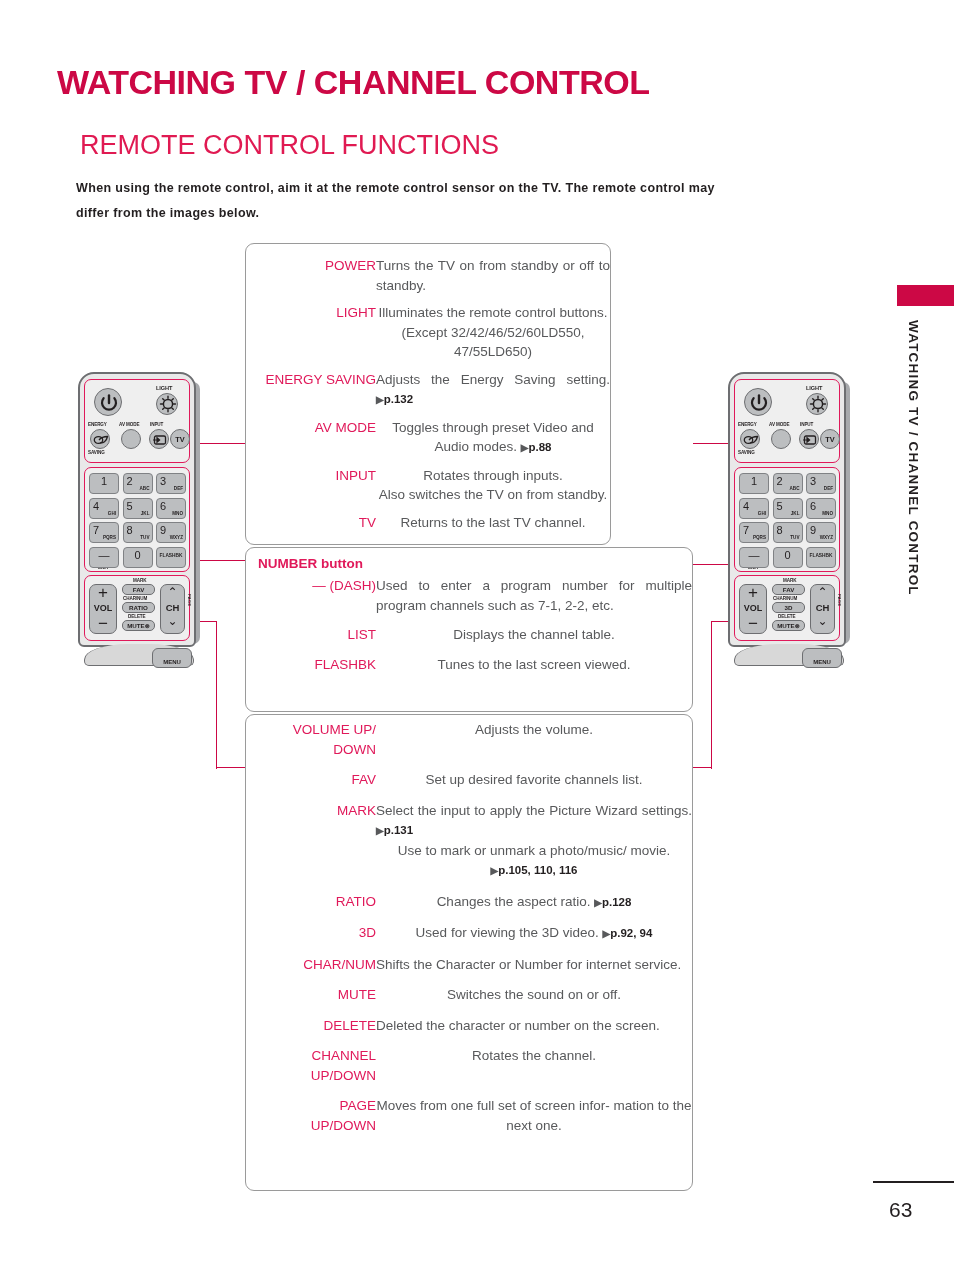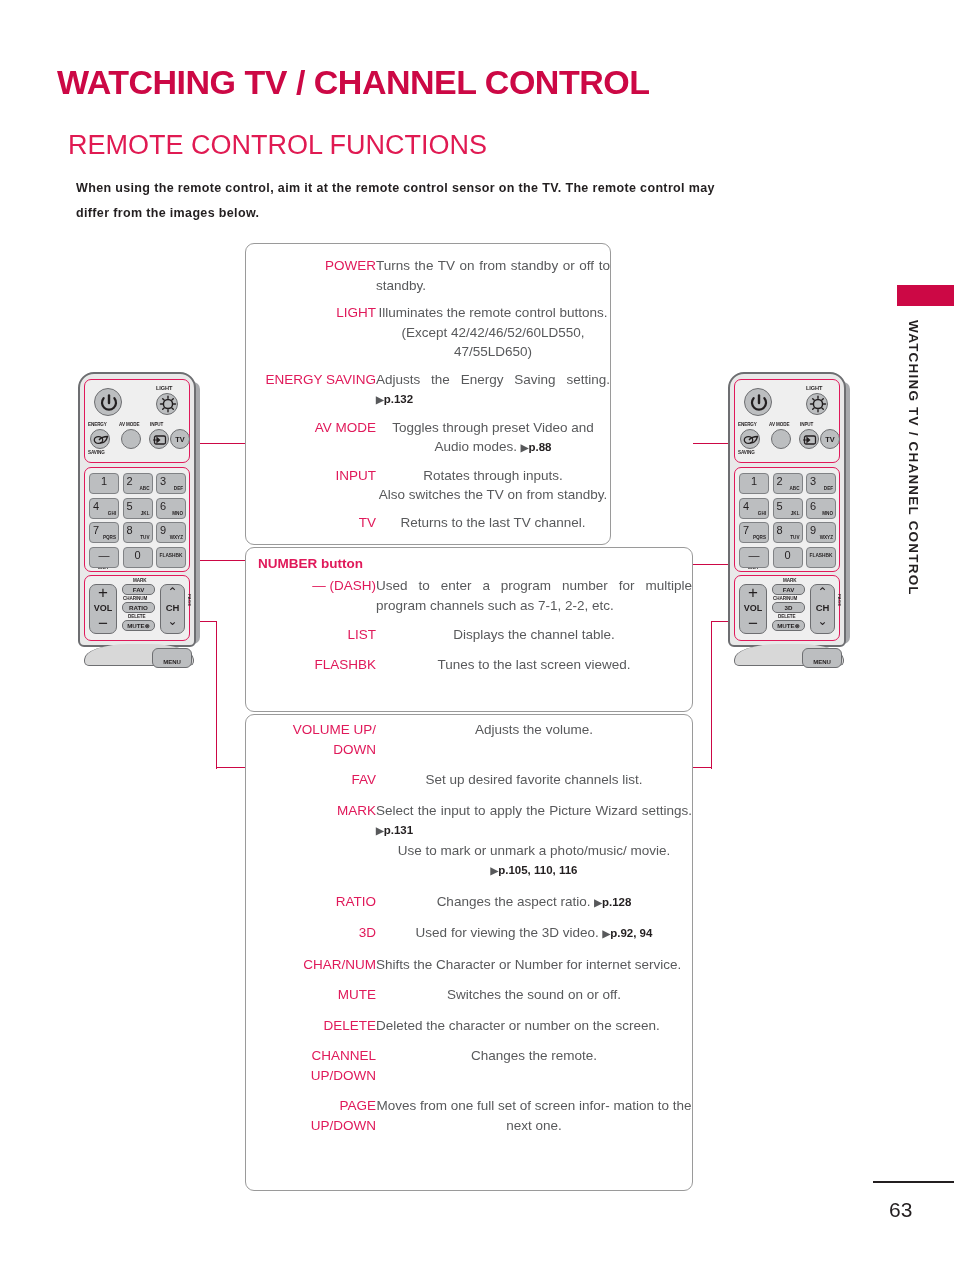--- a/index.html
+++ b/index.html
@@ -11,21 +11,21 @@
   }
   .page { position: relative; width: 954px; height: 1272px; }
 
   
   .h1 {
     position: absolute; left: 57px; top: 63px;
     font-size: 34px; font-weight: bold; letter-spacing: -0.5px;
     color: #cc0845; white-space: nowrap;
   }
   .h2 {
-    position: absolute; left: 68px; top: 130px;
+    position: absolute; left: 80px; top: 130px;
     font-size: 27px; font-weight: normal; letter-spacing: 0px;
     color: #e01a52; white-space: nowrap;
   }
   .intro {
     position: absolute; left: 76px; top: 176px; width: 640px;
     font-size: 12.5px; font-weight: bold; color: #231f20;
     line-height: 25px; letter-spacing: 0.35px;
   }
 
   
@@ -247,21 +247,21 @@
           <tr>
             <td class="label">POWER</td>
             <td class="desc">
               <p class="just">Turns the TV on from standby or off to standby.</p>
             </td>
           </tr>
           <tr>
             <td class="label">LIGHT</td>
             <td class="desc">
               <p>Illuminates the remote control buttons.</p>
-              <p>(Except 42/42/46/52/60LD550, 47/55LD650)</p>
+              <p>(Except 32/42/46/52/60LD550, 47/55LD650)</p>
             </td>
           </tr>
           <tr>
             <td class="label">ENERGY SAVING</td>
             <td class="desc">
               <p class="just">Adjusts the Energy Saving setting. <span class="pref"><span class="tri">▶</span>p.132</span></p>
             </td>
           </tr>
           <tr>
             <td class="label">AV MODE</td>
@@ -362,21 +362,21 @@
           <tr>
             <td class="label">DELETE</td>
             <td class="desc">
               <p class="just">Deleted the character or number on the screen.</p>
             </td>
           </tr>
           <tr>
             <td class="label">CHANNEL
 UP/DOWN</td>
             <td class="desc">
-              <p>Changes the remote.</p>
+              <p>Rotates the channel.</p>
             </td>
           </tr>
           <tr>
             <td class="label">PAGE
 UP/DOWN</td>
             <td class="desc">
               <p>Moves from one full set of screen infor- mation to the next one.</p>
             </td>
           </tr>
         </tbody>

